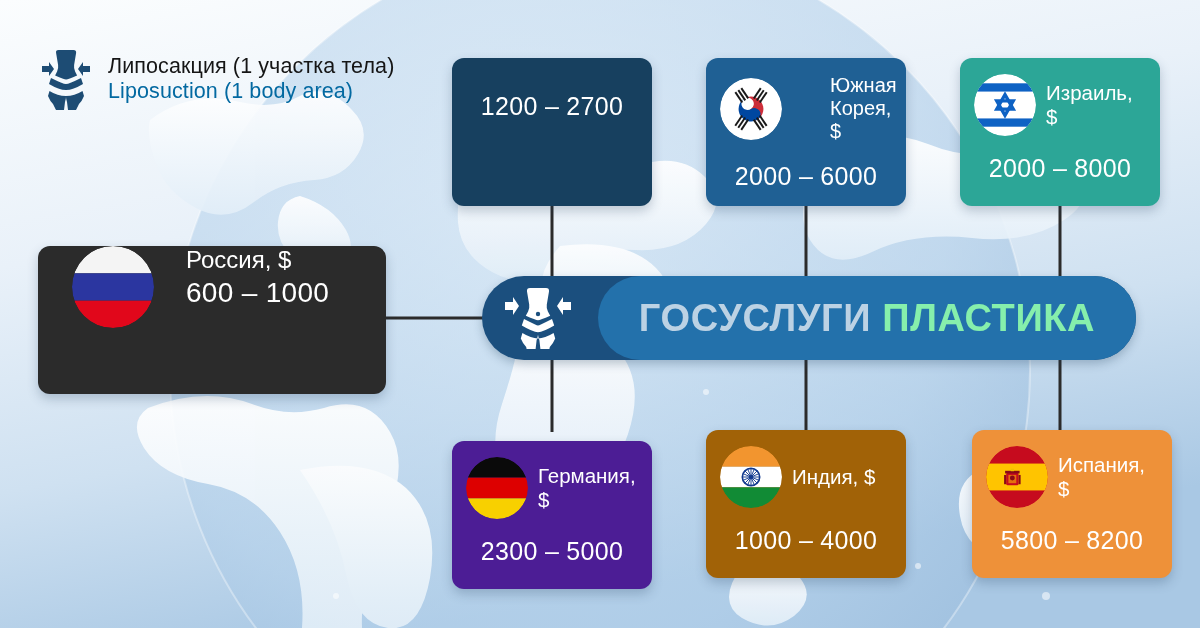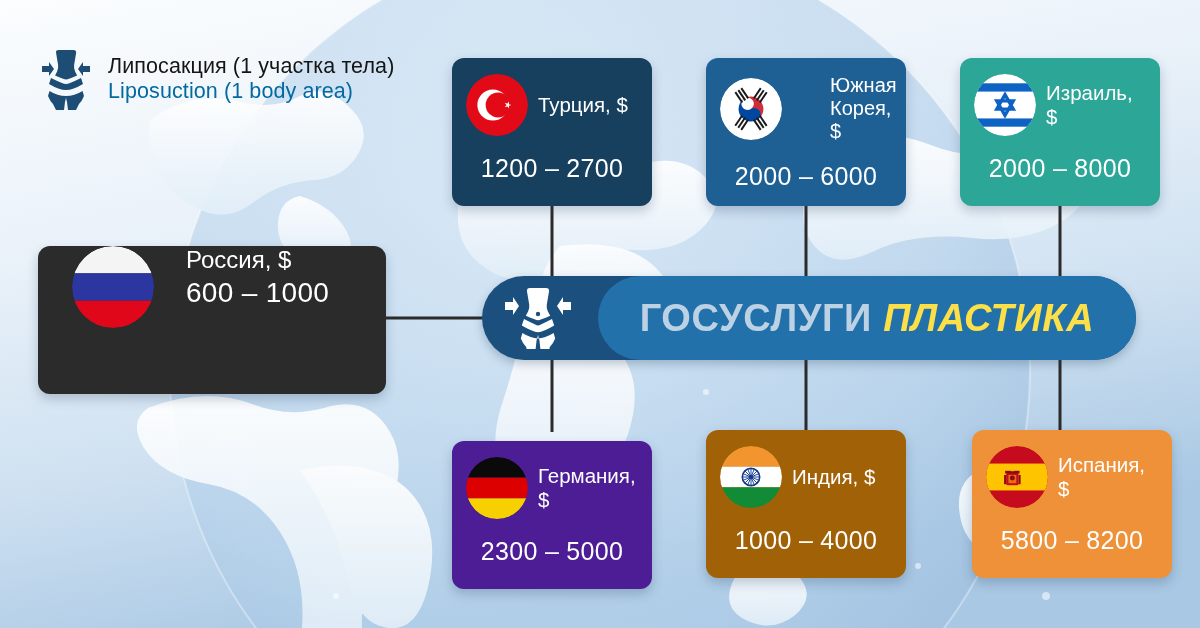--- a/index.html
+++ b/index.html
@@ -49,21 +49,21 @@
     position: absolute; left: 116px; top: 0; right: 0; bottom: 0;
     background: #2371ab;
     border-radius: 42px;
     display: flex; align-items: center; justify-content: center;
   }
   .banner-text {
     font-size: 38px; font-weight: bold; letter-spacing: .6px;
     white-space: nowrap;
   }
   .banner-text .w1 { color: #bcd2e4; }
-  .banner-text .w2 { color: #fde047; font-style: italic; }
+  .banner-text .w2 { color: #86efac; }
   .banner-icon {
     position: absolute; left: 22px; top: 11px; width: 68px; height: 62px; z-index: 2;
   }
 
   
   .card {
     position: absolute; z-index: 3;
     border-radius: 12px;
     box-shadow: 0 5px 11px rgba(40,65,95,.26);
     color: #fff;
@@ -236,36 +236,20 @@
       <rect y="40" width="60" height="20" fill="#e1071b"></rect>
     </g>
   </svg>
   <div class="rus-texts">
     <div class="card-label">Россия, $</div>
     <div class="card-value">600 – 1000</div>
   </div>
 </div>
 
 <div class="card card-sm c-turkey">
-  <div class="card-top">
-    <svg class="flag" viewBox="0 0 60 60" xmlns="http://www.w3.org/2000/svg">
-      <defs>
-          <clipPath id="clipTR">
-            <circle cx="30" cy="30" r="30"></circle>
-          </clipPath>
-        </defs>
-      <g clip-path="url(#clipTR)">
-        <rect width="60" height="60" fill="#e30a17"></rect>
-        <circle cx="26" cy="30" r="15" fill="#fff"></circle>
-        <circle cx="31" cy="30" r="12" fill="#e30a17"></circle>
-        <polygon fill="#fff" points="44,30 37.5,32.1 41.6,26.5 41.6,33.5 37.5,27.9"></polygon>
-      </g>
-    </svg>
-    <div class="card-label">Турция, $</div>
-  </div>
   <div class="card-value">1200 – 2700</div>
 </div>
 
 <div class="card card-sm c-korea">
   <div class="card-top">
     <svg class="flag" viewBox="0 0 60 60" xmlns="http://www.w3.org/2000/svg">
       <defs>
           <clipPath id="clipKR">
             <circle cx="30" cy="30" r="30"></circle>
           </clipPath>

